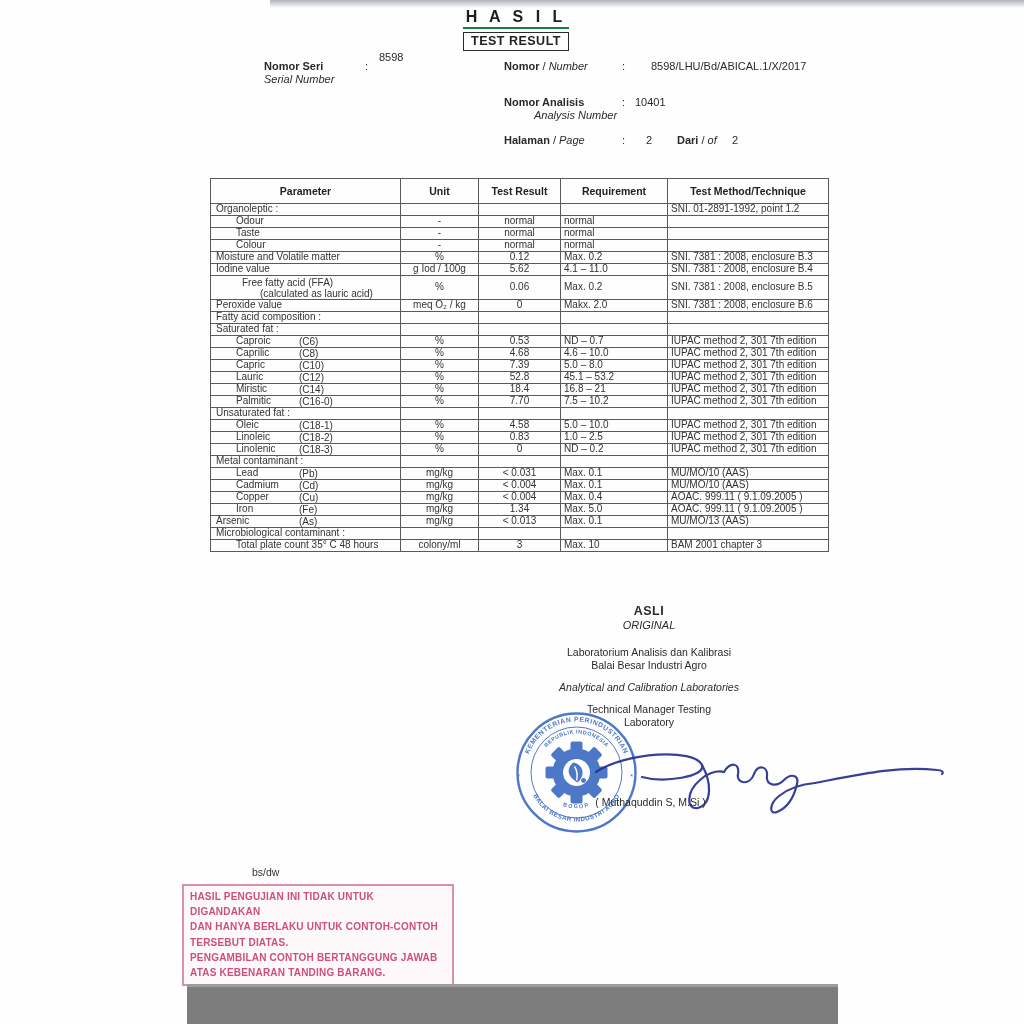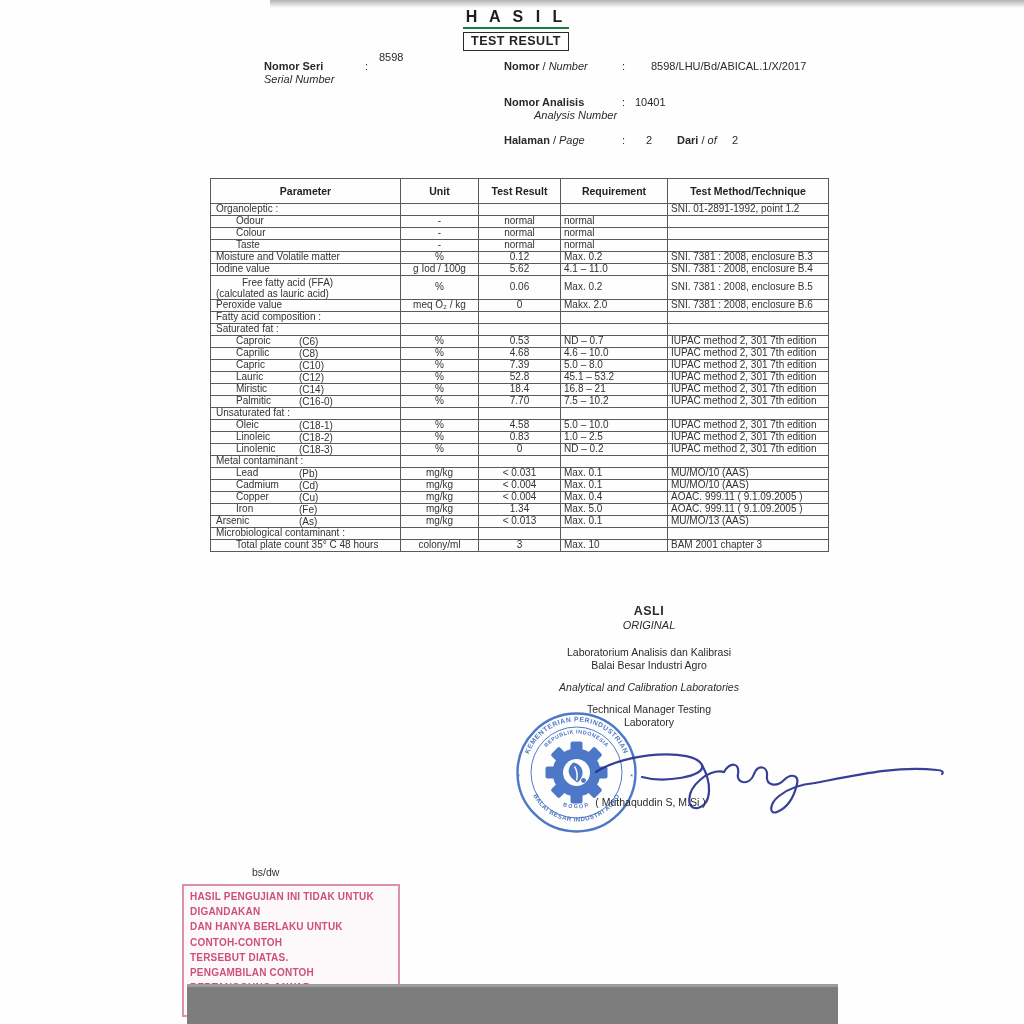--- a/index.html
+++ b/index.html
@@ -36,39 +36,39 @@
     border:1px solid #5a5a5a; padding:0 3px; height:12px; line-height:10.5px;
     overflow:hidden; white-space:nowrap;
   }
   table.results th { height:25px; font-size:10.5px; text-align:center; color:#222; }
   tr.tall td { height:24px; }
   td.c-param { position:relative; text-align:left; }
   td.c-param .pname.ind0 { padding-left:2px; }
   td.c-param .pname.ind1 { padding-left:22px; }
   td.c-param .pcode { position:absolute; left:88px; top:0; line-height:12px; }
   tr.tall td.c-param .pname { display:block; line-height:11px; padding-top:1px;margin-left:26px; }
-  td.c-param .psub { line-height:11px; padding-left:2px; }
+  td.c-param .psub { line-height:11px; padding-left:2px;margin-left:44px; }
   td.c-unit, td.c-result { text-align:center; }
   td.c-req { text-align:left; padding-left:10px; }
   td.c-method { text-align:left; padding-left:6px; }
   
   .footer-block { position:absolute; left:448px; top:604px; width:402px; text-align:center; color:#2b2b2b; }
   .f-asli { font-weight:bold; font-size:12.5px; letter-spacing:.5px; }
   .f-orig { font-style:italic; font-size:11px; margin-top:1px; }
   .f-lab { font-size:10.5px; line-height:13px; margin-top:15px; }
   .f-lab-en { font-size:10.5px; font-style:italic; line-height:13px; margin-top:9px; }
   .f-role { font-size:10.5px; line-height:13px; margin-top:9px; }
   .signer { position:absolute; left:548px; top:796px; width:205px; text-align:center; font-size:10.5px; color:#2b2b2b; }
   
   .stamp-svg { position:absolute; left:504px; top:700px; opacity:.85; }
   .sign-svg { position:absolute; left:552px; top:732px; opacity:.92; }
   
   .initials { position:absolute; left:252px; top:866px; font-size:10.5px; color:#333; }
   .disclaimer {
-    position:absolute; left:182px; top:884px; width:218px;
+    position:absolute; left:182px; top:884px; width:272px;
     border:2px solid #db8fae; background:rgba(252,240,245,.35);
     padding:3px 5px 4px 6px; color:#cc4f7e; font-size:10px; font-weight:bold;
     line-height:15.2px; letter-spacing:.2px;
   }
   .bottom-bar {
     position:absolute; left:187px; top:984px; width:651px; height:40px;
     background:#7d7d7d; border-top:3px solid #9c9c9c;
   }
 </style>
 </head>
@@ -130,28 +130,28 @@
           <td class="c-method">SNI. 01-2891-1992, point 1.2</td>
         </tr>
         <tr>
           <td class="c-param"><span class="pname ind1">Odour</span></td>
           <td class="c-unit">-</td>
           <td class="c-result">normal</td>
           <td class="c-req">normal</td>
           <td class="c-method"></td>
         </tr>
         <tr>
-          <td class="c-param"><span class="pname ind1">Colour</span></td>
+          <td class="c-param"><span class="pname ind1">Taste</span></td>
           <td class="c-unit">-</td>
           <td class="c-result">normal</td>
           <td class="c-req">normal</td>
           <td class="c-method"></td>
         </tr>
         <tr>
-          <td class="c-param"><span class="pname ind1">Taste</span></td>
+          <td class="c-param"><span class="pname ind1">Colour</span></td>
           <td class="c-unit">-</td>
           <td class="c-result">normal</td>
           <td class="c-req">normal</td>
           <td class="c-method"></td>
         </tr>
         <tr>
           <td class="c-param"><span class="pname ind0">Moisture and Volatile matter</span></td>
           <td class="c-unit">%</td>
           <td class="c-result">0.12</td>
           <td class="c-req">Max. 0.2</td>

